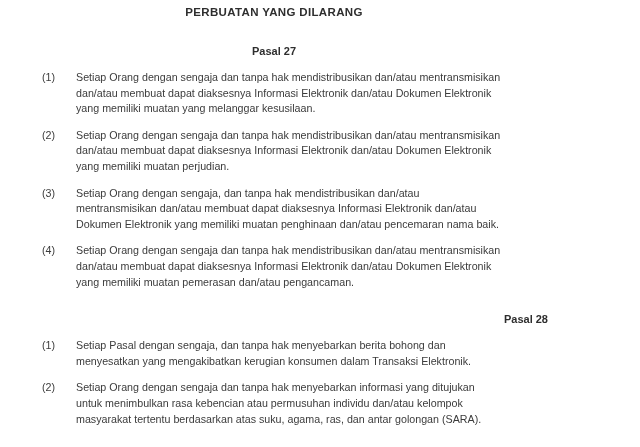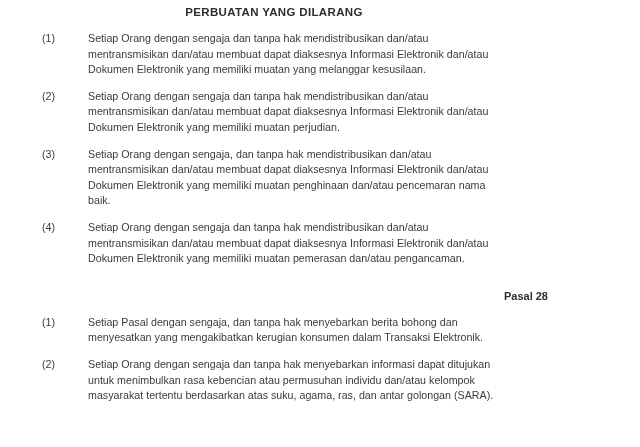--- a/index.html
+++ b/index.html
@@ -67,30 +67,30 @@
     position: absolute;
     left: 12px;
     top: 0;
     font-size: 10.7px;
     line-height: 15.6px;
     color: #3b3b3b;
   }
 
   .clause-text {
     display: block;
-    margin-left: 12px;
   }
 </style>
 </head>
 <body>
 
 <div class="page">
 
   <h1 class="doc-title">PERBUATAN YANG DILARANG</h1>
 
+  <h2 class="section-heading heading-27">Pasal 27</h2>
 
   <div class="clause-list">
     <div class="clause">
       <span class="clause-marker">(1)</span>
       <span class="clause-text">Setiap Orang dengan sengaja dan tanpa hak mendistribusikan dan/atau mentransmisikan dan/atau membuat dapat diaksesnya Informasi Elektronik dan/atau Dokumen Elektronik yang memiliki muatan yang melanggar kesusilaan.</span>
     </div>
     <div class="clause">
       <span class="clause-marker">(2)</span>
       <span class="clause-text">Setiap Orang dengan sengaja dan tanpa hak mendistribusikan dan/atau mentransmisikan dan/atau membuat dapat diaksesnya Informasi Elektronik dan/atau Dokumen Elektronik yang memiliki muatan perjudian.</span>
     </div>
@@ -106,18 +106,18 @@
 
   <h2 class="section-heading heading-28">Pasal 28</h2>
 
   <div class="clause-list">
     <div class="clause">
       <span class="clause-marker">(1)</span>
       <span class="clause-text">Setiap Pasal dengan sengaja, dan tanpa hak menyebarkan berita bohong dan menyesatkan yang mengakibatkan kerugian konsumen dalam Transaksi Elektronik.</span>
     </div>
     <div class="clause">
       <span class="clause-marker">(2)</span>
-      <span class="clause-text">Setiap Orang dengan sengaja dan tanpa hak menyebarkan informasi dapat ditujukan untuk menimbulkan rasa kebencian atau permusuhan individu dan/atau kelompok masyarakat tertentu berdasarkan atas suku, agama, ras, dan antar golongan (SARA).</span>
+      <span class="clause-text">Setiap Orang dengan sengaja dan tanpa hak menyebarkan informasi yang ditujukan untuk menimbulkan rasa kebencian atau permusuhan individu dan/atau kelompok masyarakat tertentu berdasarkan atas suku, agama, ras, dan antar golongan (SARA).</span>
     </div>
   </div>
 
 
 </div>
 
 </body></html>

